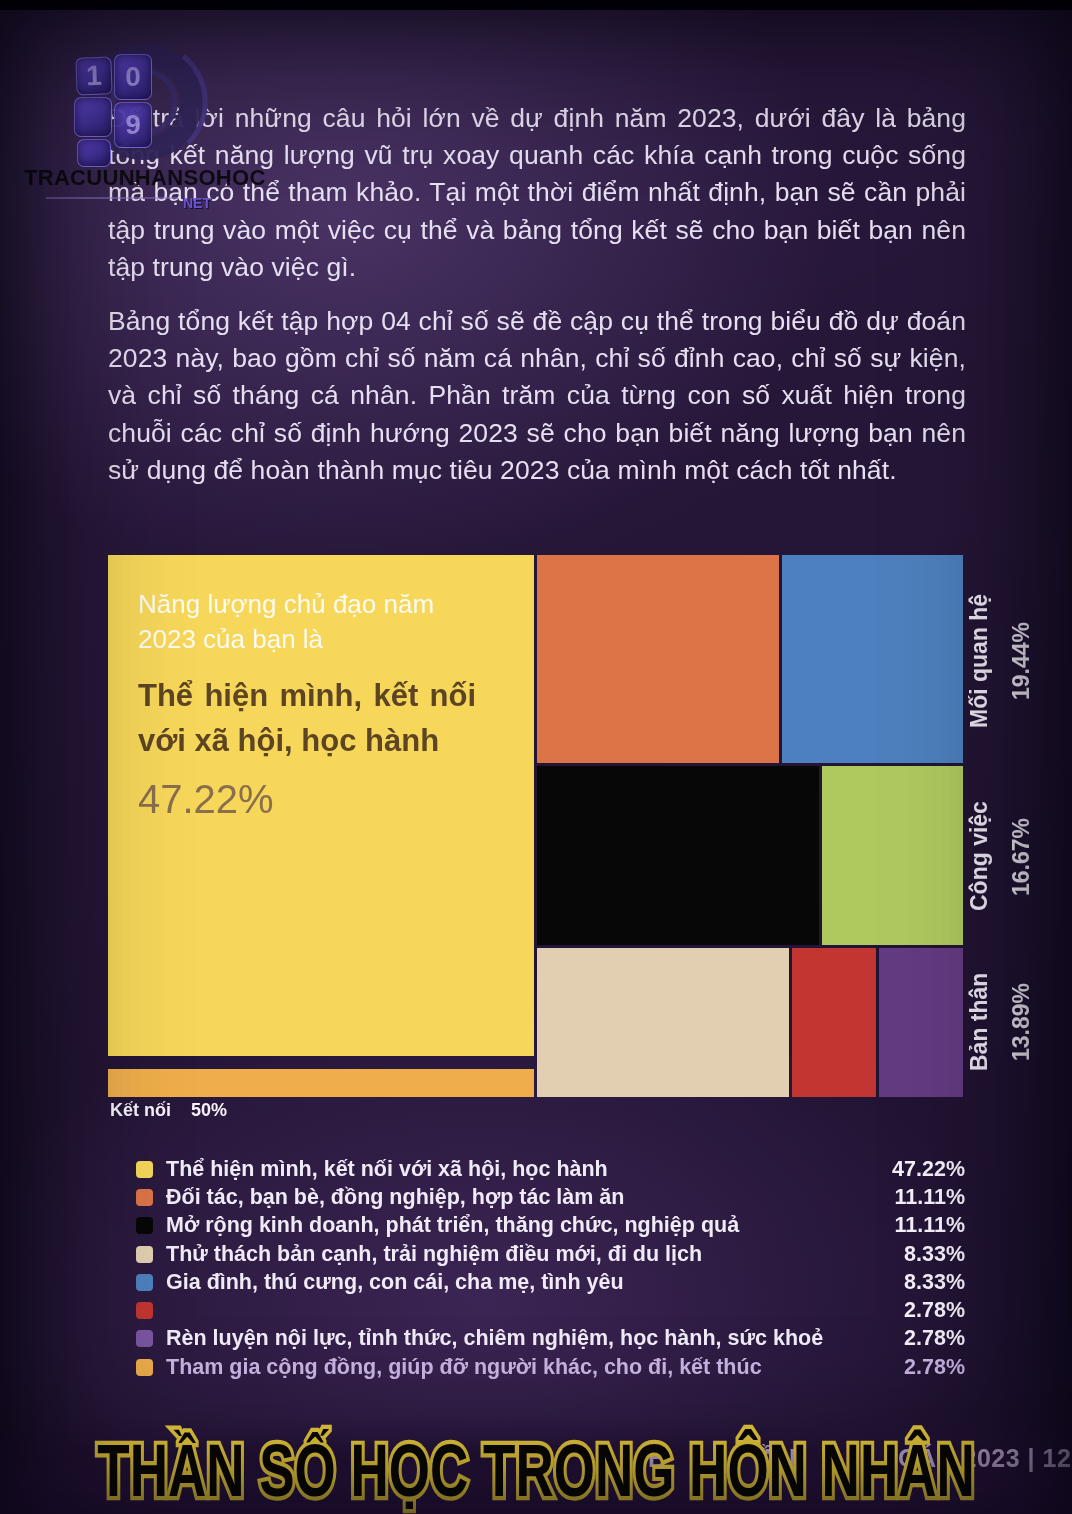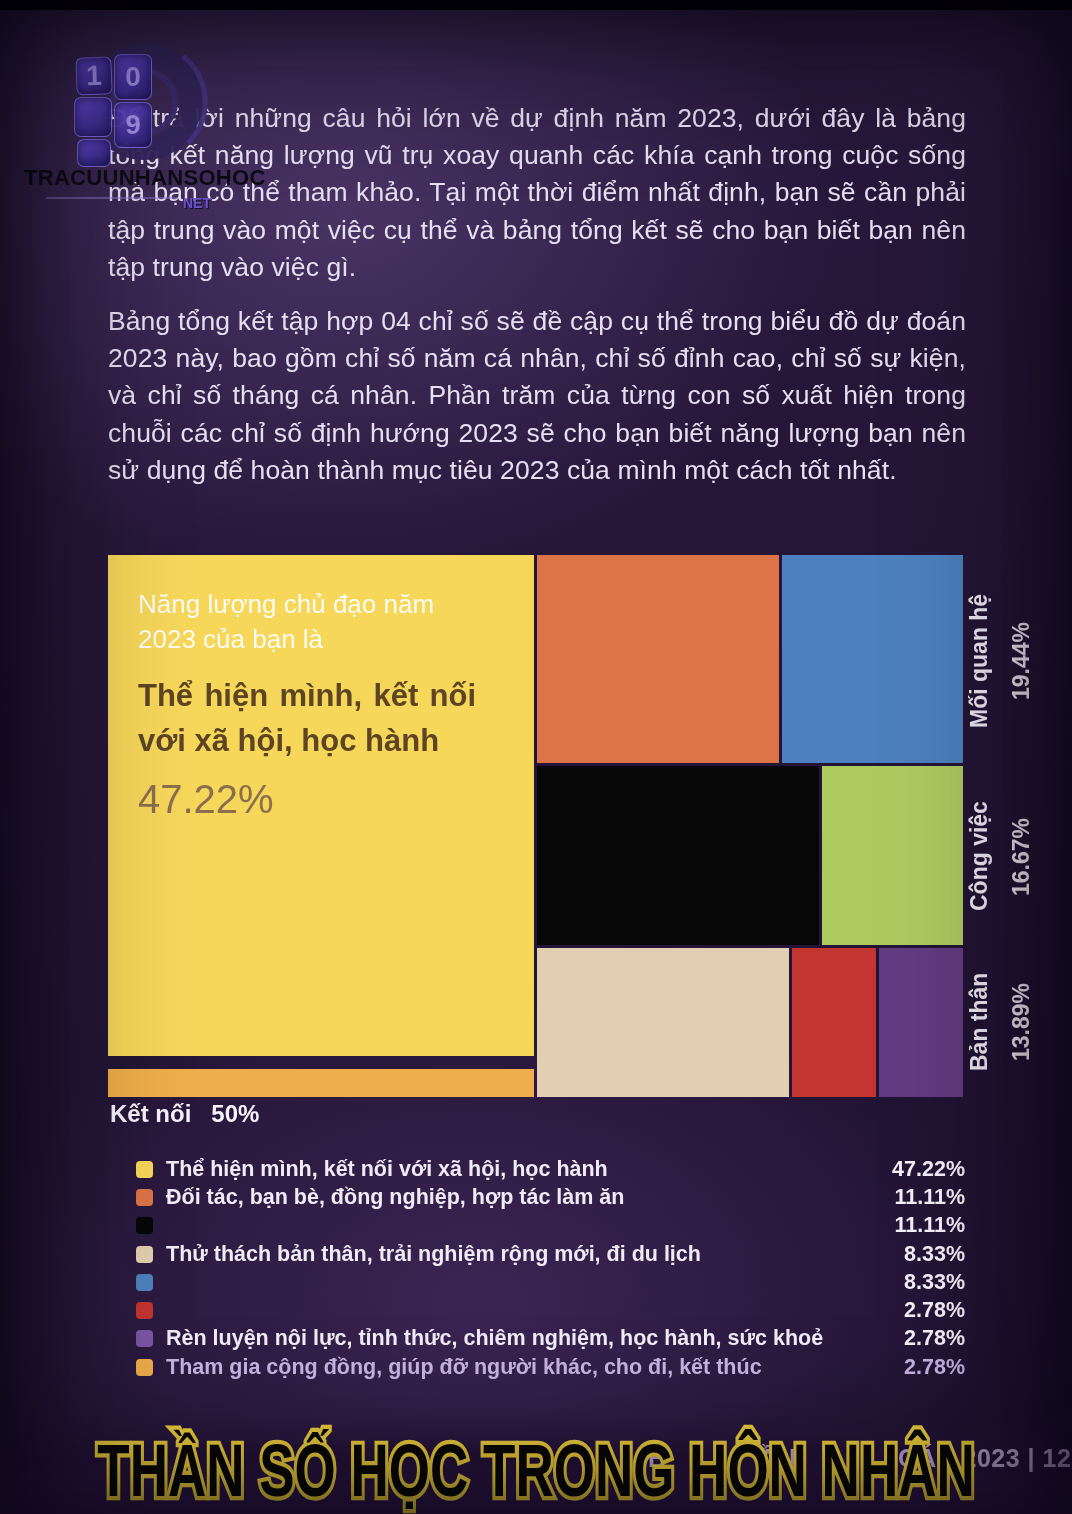--- a/index.html
+++ b/index.html
@@ -69,21 +69,21 @@
   
   .group-label { position:absolute; left:966px; width:88px; display:flex; flex-direction:row;
                  align-items:center; justify-content:flex-start; gap:15px; z-index:2; }
   .g1 { top:555px; height:211px; }
   .g2 { top:766px; height:181px; }
   .g3 { top:947px; height:150px; }
   .vtext { writing-mode:vertical-rl; transform:rotate(180deg); height:100%; text-align:center;
            color:#F3EDF9; font-weight:700; font-size:23px; white-space:nowrap; }
 
   .ketnoi { position:absolute; left:110px; top:1100px; z-index:2; color:#F7F2FB;
-            font-size:24px; font-weight:700; }
+            font-size:18px; font-weight:700; }
   .kn-pct { margin-left:20px; font-weight:800; }
 
   
   .legend { position:absolute; left:136px; top:1155px; width:829px; z-index:2; }
   .lg-row { display:flex; align-items:center; height:28.3px; gap:13px; }
   .lg-sw { width:17px; height:17px; border-radius:4px; flex:none; }
   .lg-label { font-size:21.5px; font-weight:600; color:#F1EBF7; white-space:nowrap; }
   .lg-pct { margin-left:auto; font-weight:700; font-size:21.5px; color:#F6F1FA; }
   .lg-muted .lg-label, .lg-muted .lg-pct { color:#C9B4E2; }
 
@@ -180,29 +180,31 @@
       <span class="lg-label">Thể hiện mình, kết nối với xã hội, học hành</span>
       <span class="lg-pct">47.22%</span>
     </div>
     <div class="lg-row">
       <span class="lg-sw" style="background: rgb(220, 116, 72);"></span>
       <span class="lg-label">Đối tác, bạn bè, đồng nghiệp, hợp tác làm ăn</span>
       <span class="lg-pct">11.11%</span>
     </div>
     <div class="lg-row">
       <span class="lg-sw" style="background: rgb(7, 7, 7);"></span>
+      <span class="lg-label">Mở rộng kinh doanh, phát triển, thăng chức, nghiệp quả</span>
       <span class="lg-pct">11.11%</span>
     </div>
     <div class="lg-row">
       <span class="lg-sw" style="background: rgb(226, 207, 177);"></span>
-      <span class="lg-label">Thử thách bản thân, trải nghiệm rộng mới, đi du lịch</span>
+      <span class="lg-label">Thử thách bản cạnh, trải nghiệm điều mới, đi du lịch</span>
       <span class="lg-pct">8.33%</span>
     </div>
     <div class="lg-row">
       <span class="lg-sw" style="background: rgb(77, 128, 190);"></span>
+      <span class="lg-label">Gia đình, thú cưng, con cái, cha mẹ, tình yêu</span>
       <span class="lg-pct">8.33%</span>
     </div>
     <div class="lg-row">
       <span class="lg-sw" style="background: rgb(194, 53, 49);"></span>
       <span class="lg-pct">2.78%</span>
     </div>
     <div class="lg-row">
       <span class="lg-sw" style="background: rgb(122, 87, 163);"></span>
       <span class="lg-label">Rèn luyện nội lực, tỉnh thức, chiêm nghiệm, học hành, sức khoẻ</span>
       <span class="lg-pct">2.78%</span>

